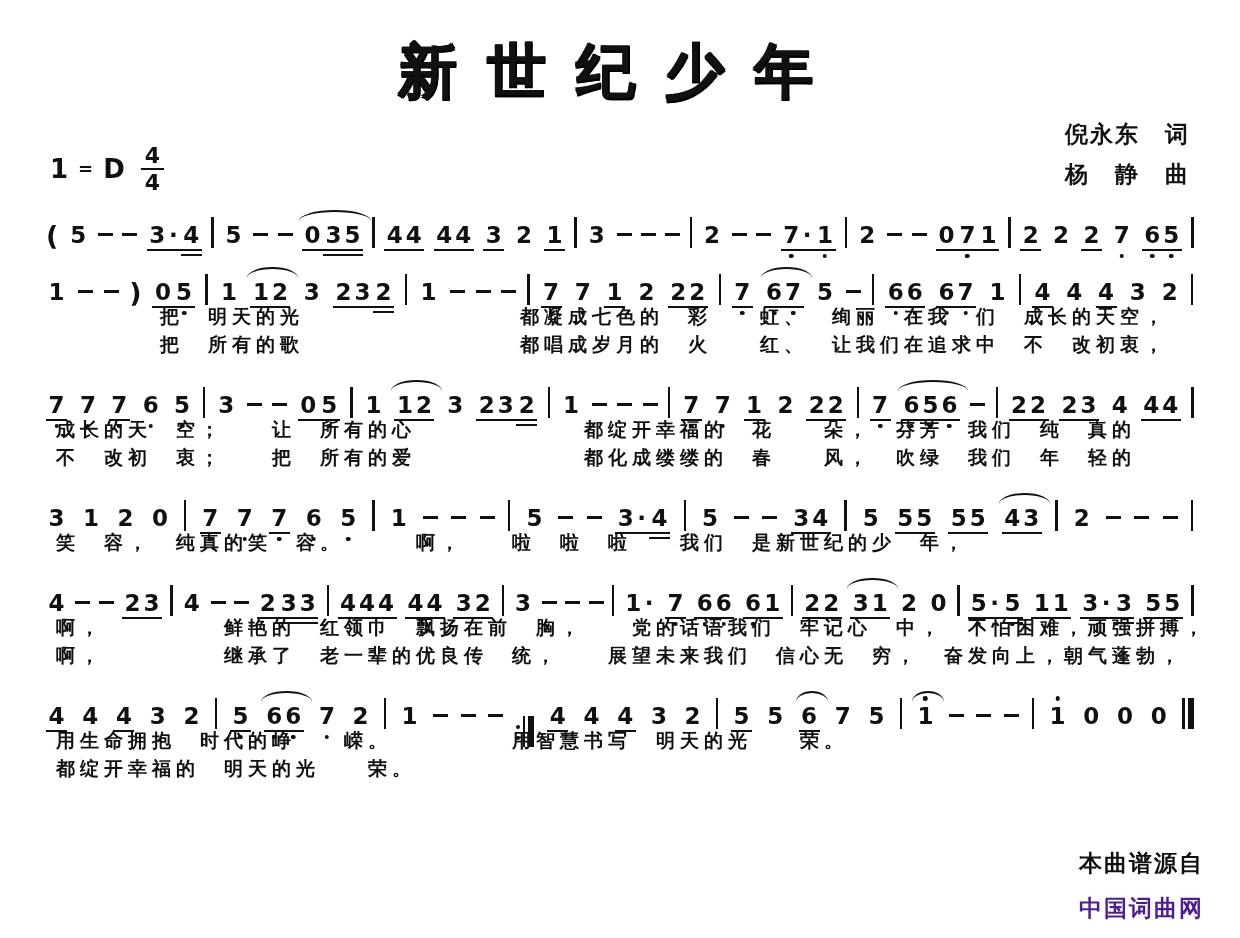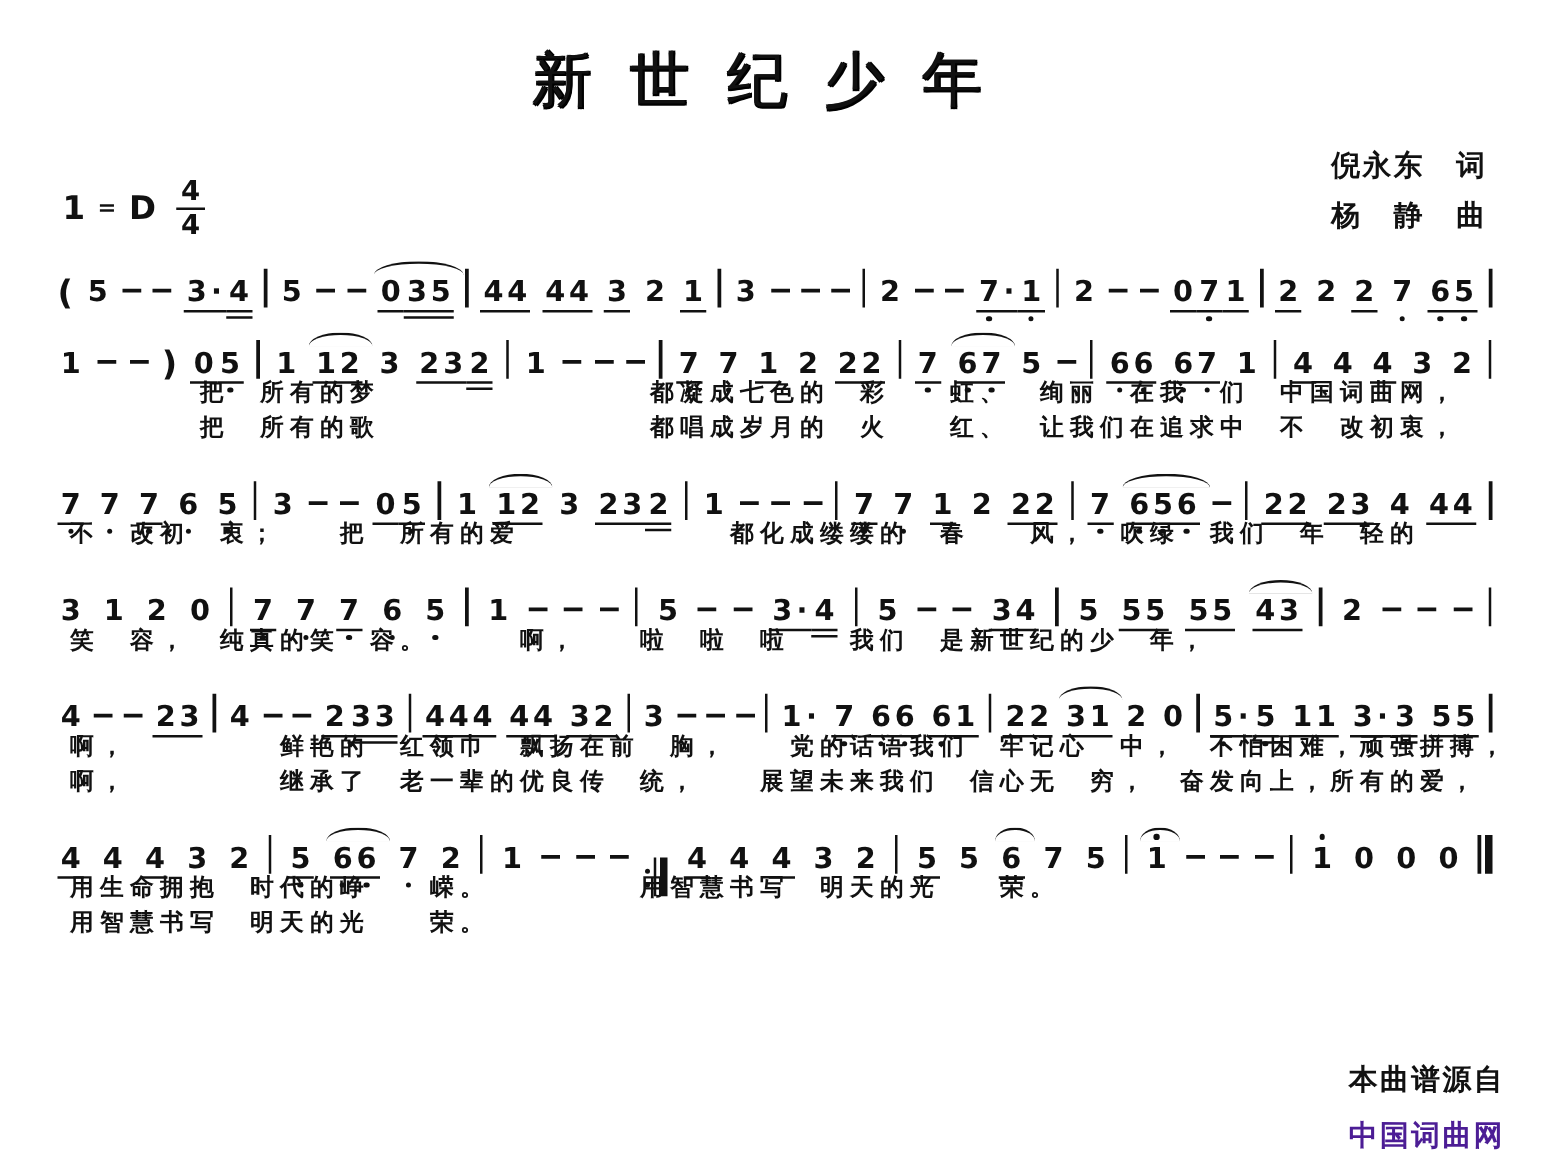--- a/index.html
+++ b/index.html
@@ -9,24 +9,24 @@
     width: 1240px; height: 938px;
     background: #fff; color: #111;
     font-family: "Liberation Sans", sans-serif;
     overflow: hidden;
     padding: 26px 44px 0 44px;
   }
   
   .title {
     text-align: center;
     font-family: "DejaVu Sans", sans-serif;
-    font-size: 48px; font-weight: 400;
+    font-size: 59px; font-weight: 700;
     letter-spacing: 30px;
     text-shadow: 1.5px 0 0 #000, 0 1.5px 0 #000, 1.5px 1.5px 0 #000;
-    margin: 6px 0 24px 0;
+    margin: 6px 0 10px 0;
     white-space: nowrap;
   }
   .info-row { display:flex; justify-content:space-between; align-items:flex-end; margin: 8px 6px 6px 6px; height: 74px; }
   .keysig { display:flex; align-items:center; gap:10px; font-family:"DejaVu Sans", sans-serif; font-weight:700; font-size:26px; margin-bottom: 2px; }
   .keysig .eq { font-size: 18px; font-weight:700; }
   .meter { display:inline-flex; flex-direction:column; align-items:center; font-size:22px; line-height:1.05; margin-left:6px; }
   .meter .num { border-bottom: 2.5px solid #111; padding: 0 4px 1px 4px; }
   .meter .den { padding-top: 1px; }
   .credits { text-align:right; font-family:Liberation Mono, monospace; font-weight:700; font-size:23px; line-height:1.75; letter-spacing:2px; }
   
@@ -384,21 +384,21 @@
               <span class="ch">3</span>
             </span>
           </span>
           <span class="note">
             <span class="seg u0">
               <span class="ch">2</span>
             </span>
           </span>
           <span class="bar"></span>
         </div>
-        <div class="lyric indent">把　所有的梦　　　　　　　　　都凝成七色的　彩　　虹、　绚丽　在我　们　中国词曲网，</div>
+        <div class="lyric indent">把　明天的光　　　　　　　　　都凝成七色的　彩　　虹、　绚丽　在我　们　成长的天空，</div>
         <div class="lyric indent">把　所有的歌　　　　　　　　　都唱成岁月的　火　　红、　让我们在追求中　不　改初衷，</div>
       </div>
       <div class="system">
         <div class="notation">
           <span class="note">
             <span class="seg u1">
               <span class="ch">7<i class="odot below"></i></span>
             </span>
           </span>
           <span class="note">
@@ -534,20 +534,21 @@
             </span>
           </span>
           <span class="note">
             <span class="seg u1">
               <span class="ch">4</span>
               <span class="ch">4</span>
             </span>
           </span>
           <span class="bar"></span>
         </div>
+        <div class="lyric">成长的天　空；　　让　所有的心　　　　　　　都绽开幸福的　花　　朵，　芬芳　我们　纯　真的</div>
         <div class="lyric">不　改初　衷；　　把　所有的爱　　　　　　　都化成缕缕的　春　　风，　吹绿　我们　年　轻的</div>
       </div>
       <div class="system">
         <div class="notation">
           <span class="note">
             <span class="seg u0">
               <span class="ch">3</span>
             </span>
           </span>
           <span class="note">
@@ -805,21 +806,21 @@
           </span>
           <span class="note">
             <span class="seg u1">
               <span class="ch">5</span>
               <span class="ch">5</span>
             </span>
           </span>
           <span class="bar"></span>
         </div>
         <div class="lyric">啊，　　　　　鲜艳的　红领巾　飘扬在前　胸，　　党的话语我们　牢记心　中，　不怕困难，顽强拼搏，</div>
-        <div class="lyric">啊，　　　　　继承了　老一辈的优良传　统，　　展望未来我们　信心无　穷，　奋发向上，所有的爱，</div>
+        <div class="lyric">啊，　　　　　继承了　老一辈的优良传　统，　　展望未来我们　信心无　穷，　奋发向上，朝气蓬勃，</div>
       </div>
       <div class="system">
         <div class="notation">
           <span class="note">
             <span class="seg u1">
               <span class="ch">4</span>
             </span>
           </span>
           <span class="note">
             <span class="seg u0">
@@ -963,21 +964,21 @@
             <span class="seg u0">
               <span class="ch">0</span>
             </span>
           </span>
           <span class="finalbar">
             <i class="thin"></i>
             <i class="thick"></i>
           </span>
         </div>
         <div class="lyric">用生命拥抱　时代的峥　　嵘。　　　　　用智慧书写　明天的光　　荣。</div>
-        <div class="lyric">用智慧书写　明天的光　　荣。</div>
+        <div class="lyric">都绽开幸福的　明天的光　　荣。</div>
       </div>
     </div>
 
   <div class="attribution">
     <span>本曲谱源自</span>
     <span id="site-name" style="color: #4c1d95;">中国词曲网</span>
   </div>
 
 </div>
 

